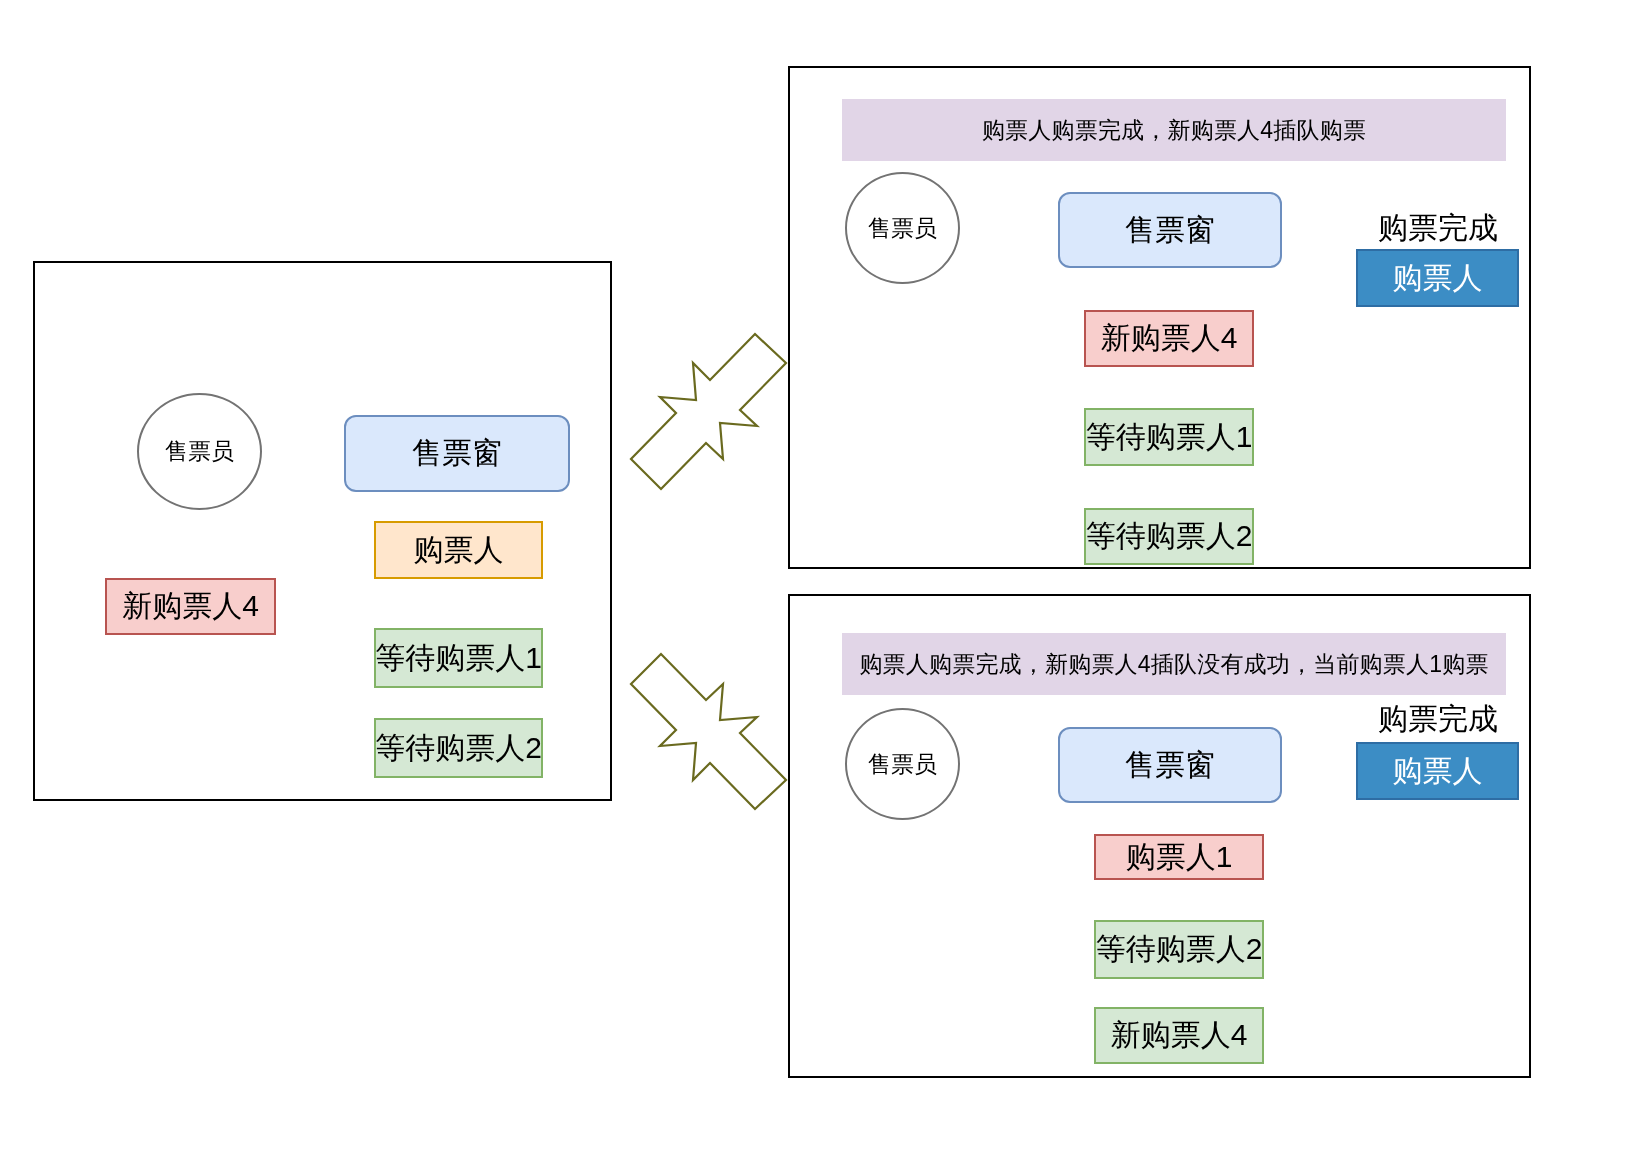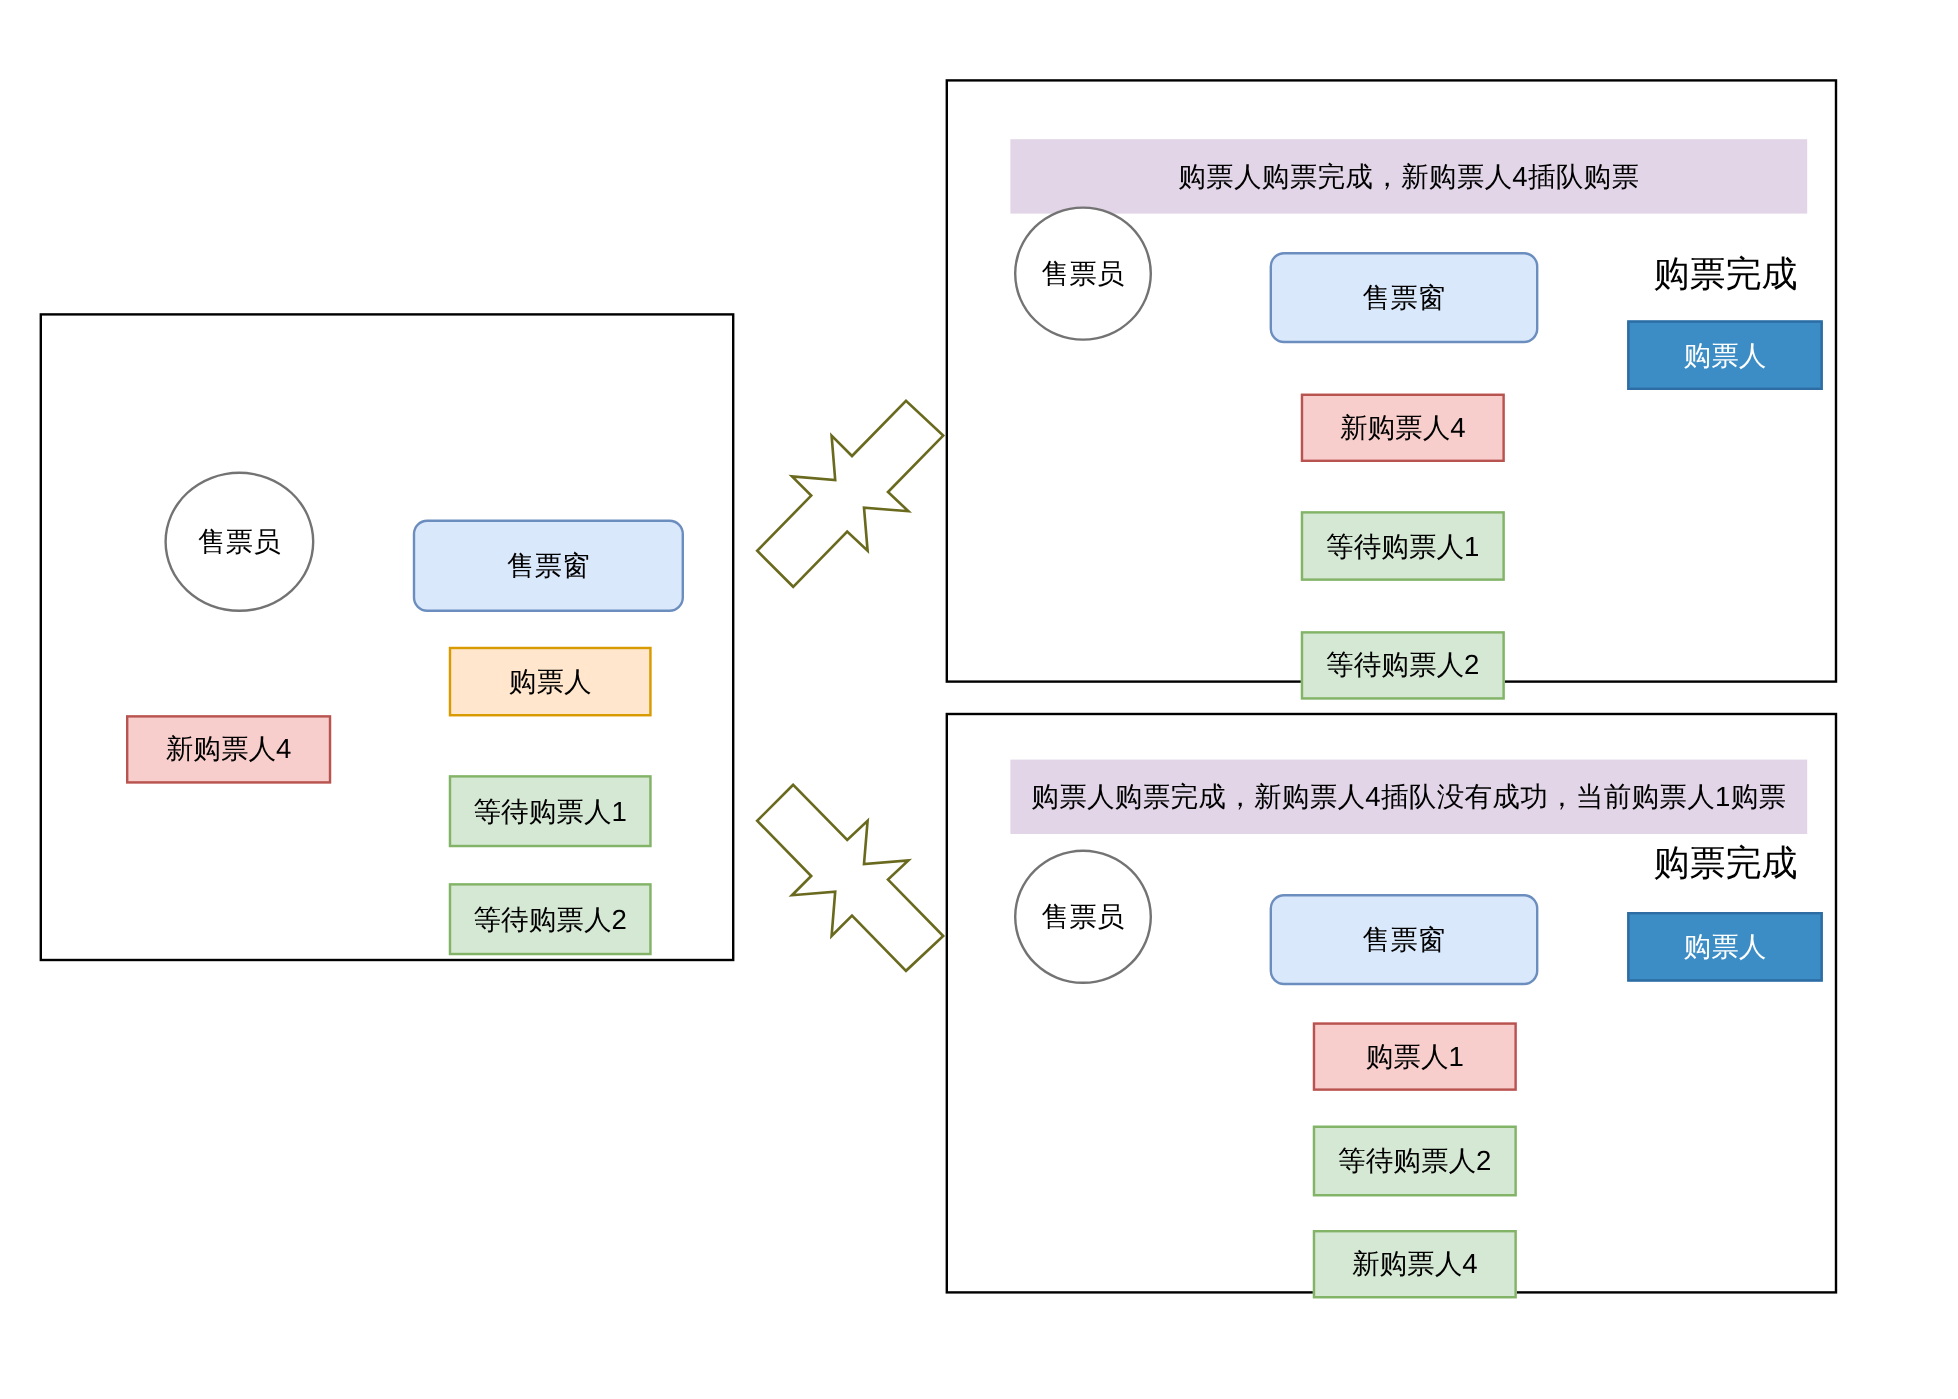--- a/index.html
+++ b/index.html
@@ -35,25 +35,24 @@
     padding:0 8px;
     white-space:nowrap;
   }
   .node{
     position:absolute;
     box-sizing:border-box;
     display:flex;
     align-items:center;
     justify-content:center;
     text-align:center;
-    font-size:23px;
+    font-size:30px;
     border-width:2px;
     border-style:solid;
     white-space:nowrap;
-    margin-top:18px;
   }
   .n-blue{ background:#dae8fc; border-color:#6c8ebf; border-radius:12px; }
   .n-orange{ background:#ffe6cc; border-color:#d79b00; }
   .n-green{ background:#d5e8d4; border-color:#82b366; }
   .n-red{ background:#f8cecc; border-color:#b85450; }
   .n-solidblue{ background:#3c8dc5; border-color:#2e6da4; color:#ffffff; }
   .ellipse{
     position:absolute;
     box-sizing:border-box;
     border:2px solid #737373;
@@ -134,21 +133,21 @@
 
   <div class="node n-orange" style="left:374px; top:521px; width:169px; height:58px;">购票人</div>
 
   <div class="node n-green" style="left:374px; top:628px; width:169px; height:60px;">等待购票人1</div>
 
   <div class="node n-green" style="left:374px; top:718px; width:169px; height:60px;">等待购票人2</div>
 
   <div class="panel" style="left:788px; top:66px; width:743px; height:503px;">
   </div>
 
-  <div class="title-bar" style="left:842px; top:116px; width:664px; height:62px;">购票人购票完成，新购票人4插队购票</div>
+  <div class="title-bar" style="left:842px; top:99px; width:664px; height:62px;">购票人购票完成，新购票人4插队购票</div>
 
   <div class="ellipse" style="left:845px; top:172px; width:115px; height:112px;">售票员</div>
 
   <div class="node n-blue" style="left:1058px; top:192px; width:224px; height:76px;">售票窗</div>
 
   <div class="plain-label" style="left:1356px; top:208px; width:164px;">购票完成</div>
 
   <div class="node n-solidblue" style="left:1356px; top:249px; width:163px; height:58px;">购票人</div>
 
   <div class="node n-red" style="left:1084px; top:310px; width:170px; height:57px;">新购票人4</div>
@@ -163,19 +162,19 @@
   <div class="title-bar" style="left:842px; top:617px; width:664px; height:62px;margin-top:16px;">购票人购票完成，新购票人4插队没有成功，当前购票人1购票</div>
 
   <div class="ellipse" style="left:845px; top:708px; width:115px; height:112px;">售票员</div>
 
   <div class="node n-blue" style="left:1058px; top:727px; width:224px; height:76px;">售票窗</div>
 
   <div class="plain-label" style="left:1356px; top:699px; width:164px;">购票完成</div>
 
   <div class="node n-solidblue" style="left:1356px; top:742px; width:163px; height:58px;">购票人</div>
 
-  <div class="node n-red" style="left:1094px; top:834px; width:170px; height:57px;">购票人1</div>
+  <div class="node n-red" style="left:1094px; top:834px; width:170px; height:46px;">购票人1</div>
 
   <div class="node n-green" style="left:1094px; top:920px; width:170px; height:59px;">等待购票人2</div>
 
   <div class="node n-green" style="left:1094px; top:1007px; width:170px; height:57px;">新购票人4</div>
 
 </div>
 
 </body></html>

